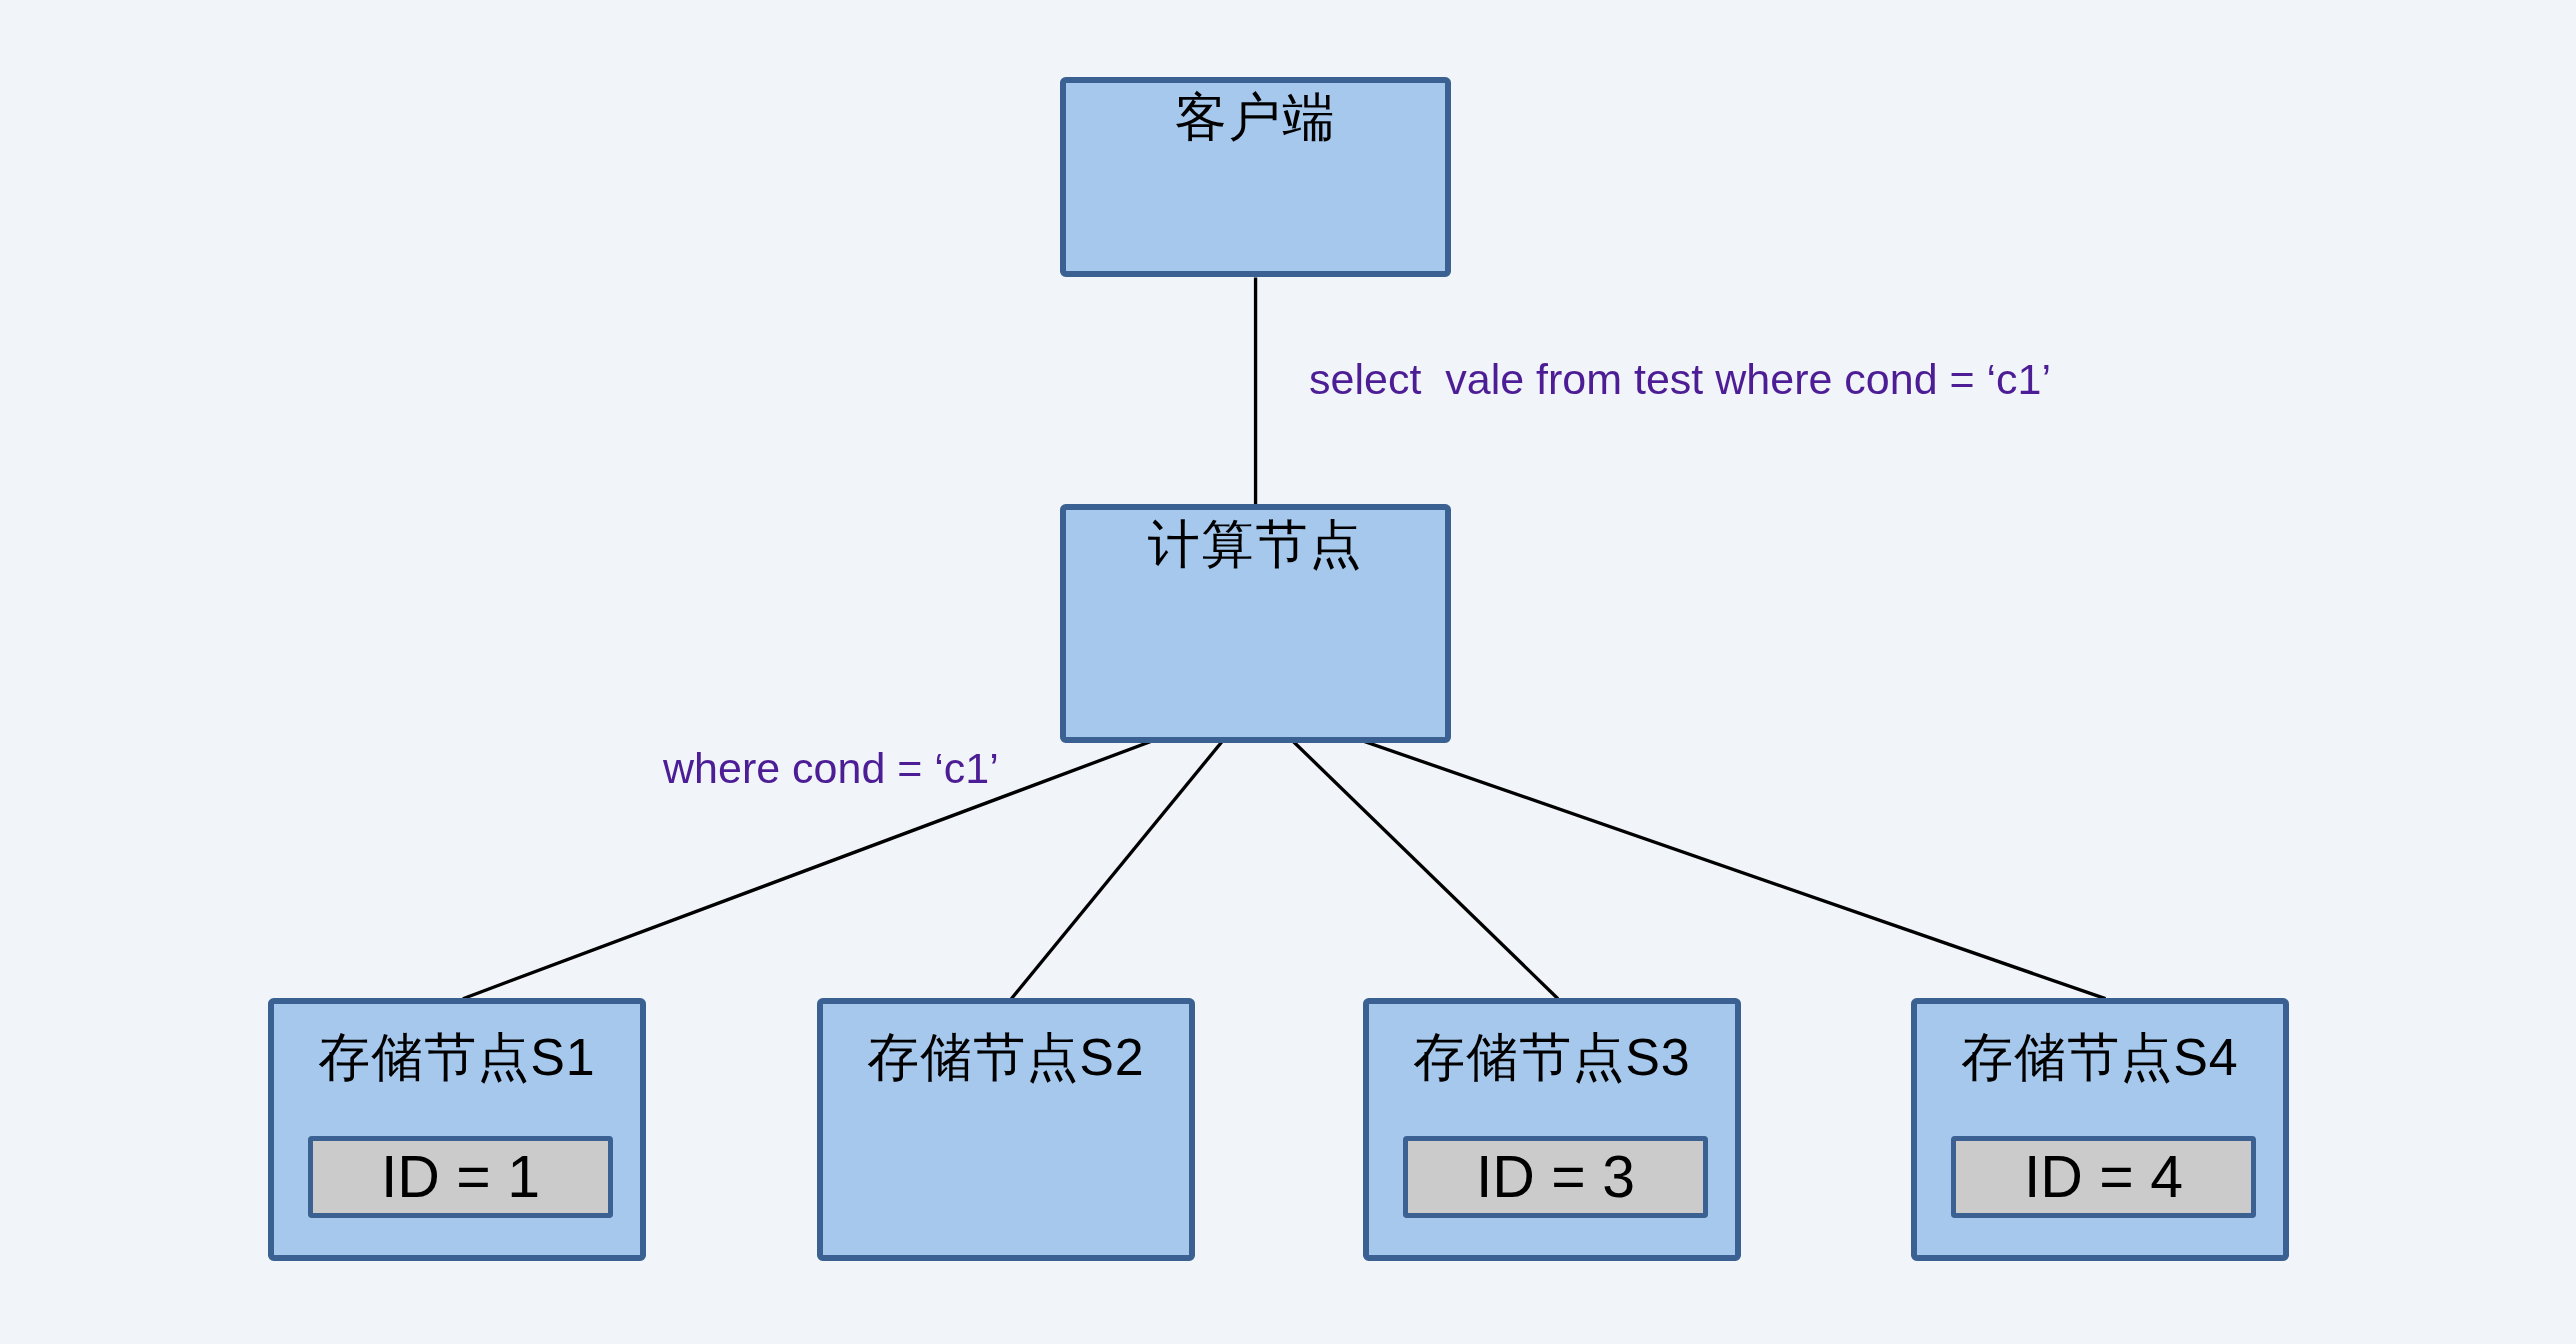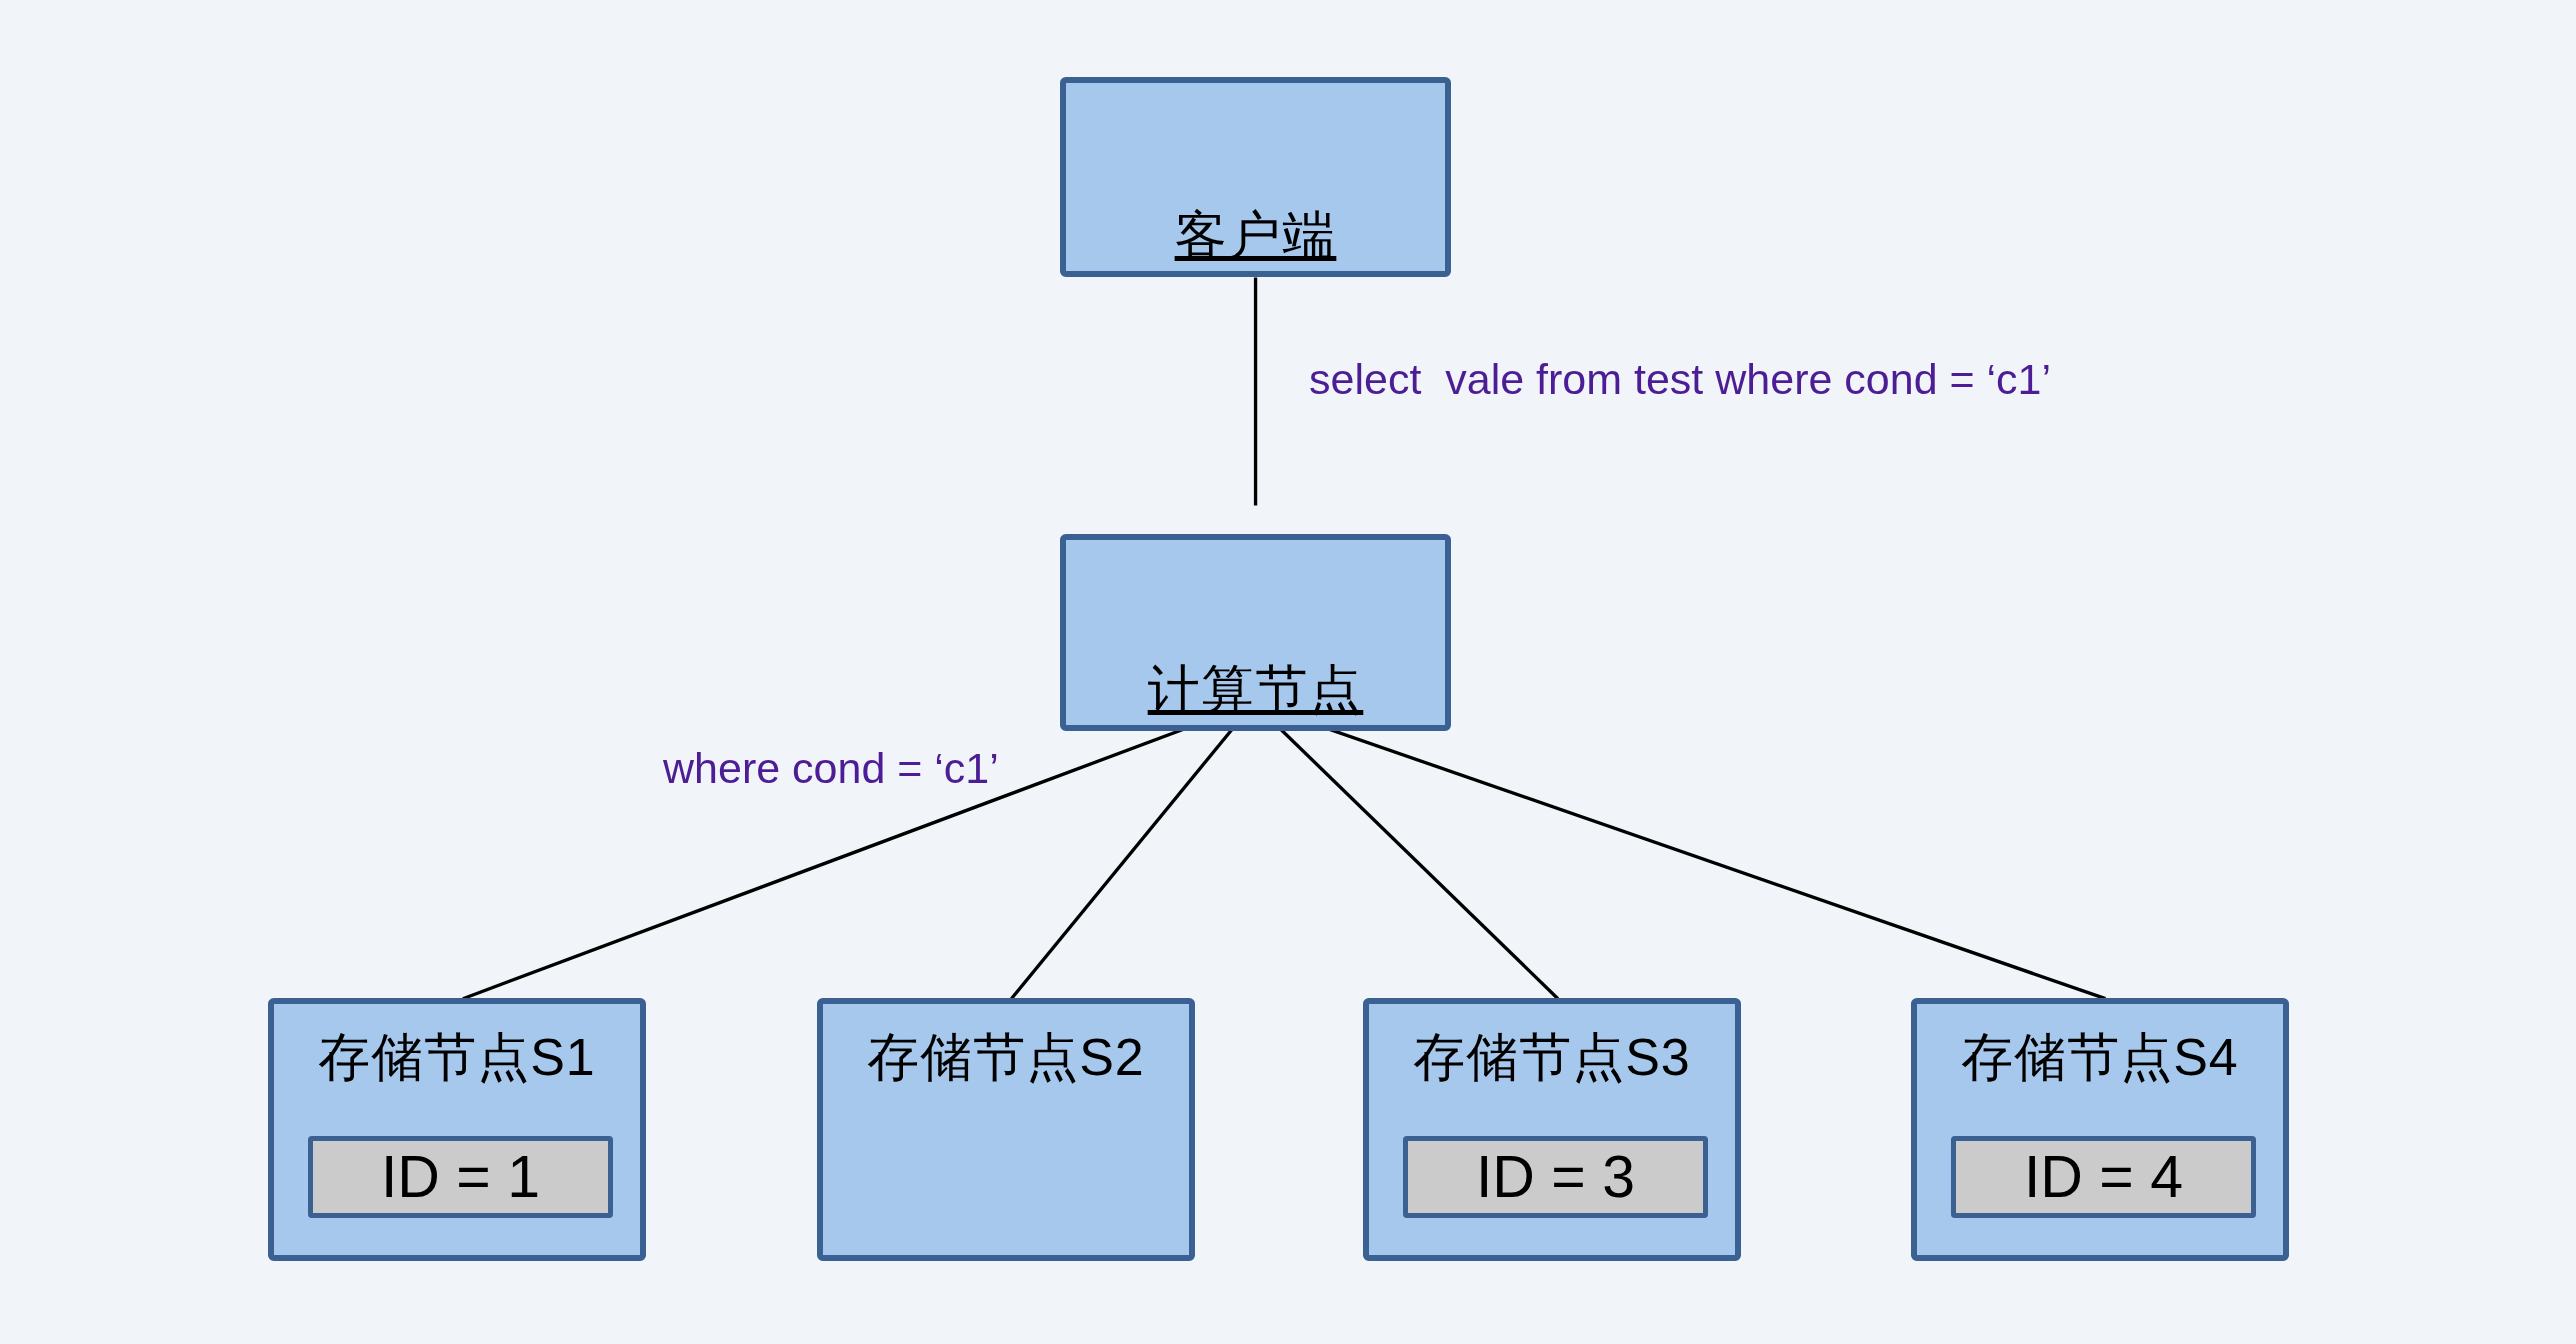--- a/index.html
+++ b/index.html
@@ -29,41 +29,40 @@
   .node {
     position: absolute;
     box-sizing: border-box;
     background: #A5C8EC;
     border: 6.7px solid #3A6191;
     border-radius: 5.7px;
     color: #000000;
   }
   .node.simple {
     display: flex;
-    align-items: flex-end;
+    align-items: flex-start;
     justify-content: center;
-    text-decoration: underline;
   }
   .node-label {
     font-size: 52px;
     letter-spacing: 1.9px;
     color: #000000;
     white-space: nowrap;
   }
   .client-node {
     left: 1060px;
     top: 77px;
     width: 391px;
     height: 200px;
   }
   .compute-node {
     left: 1060px;
-    top: 534px;
+    top: 504px;
     width: 391px;
-    height: 197px;
+    height: 239px;
   }
   .storage-node {
     top: 998px;
     width: 378px;
     height: 263px;
   }
   .storage-node .storage-title {
     position: absolute;
     left: 0;
     top: 19px;

